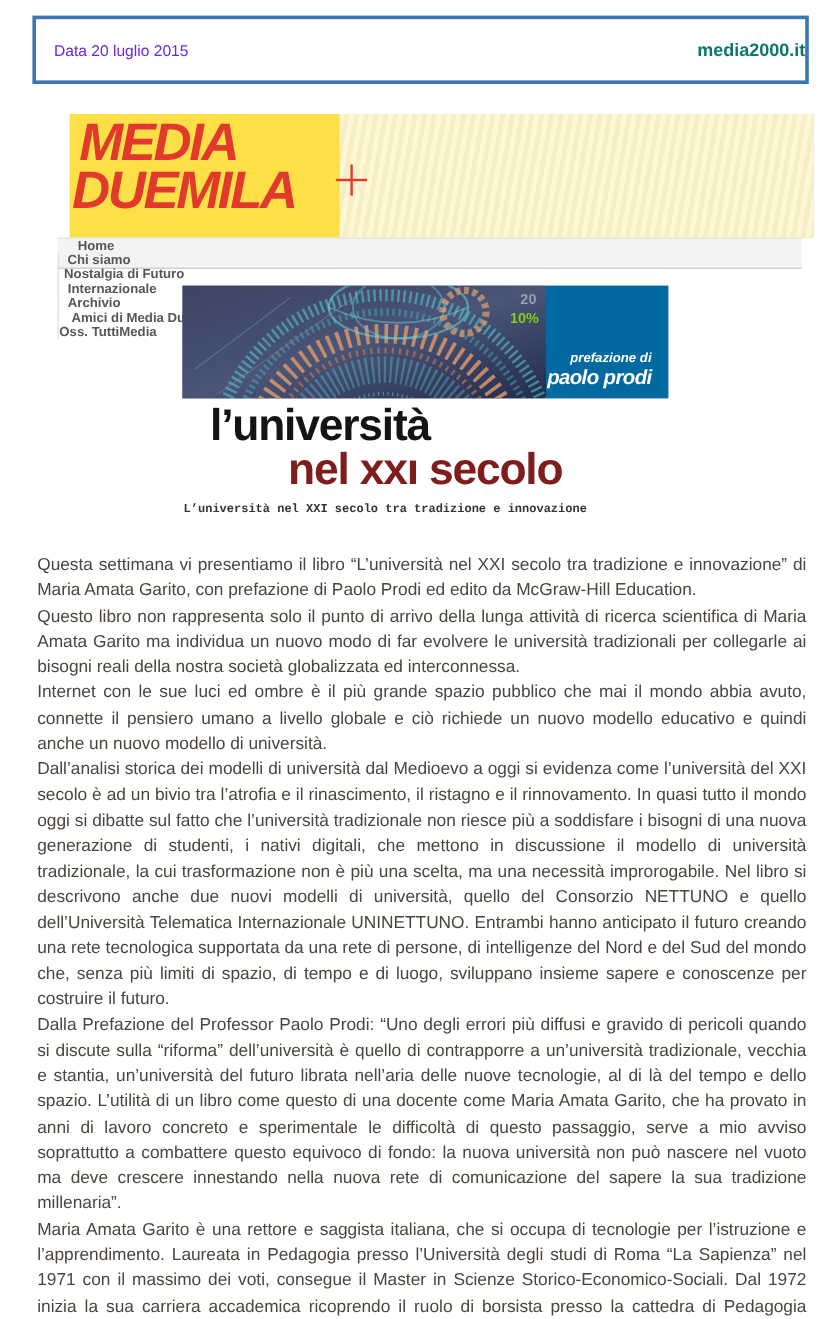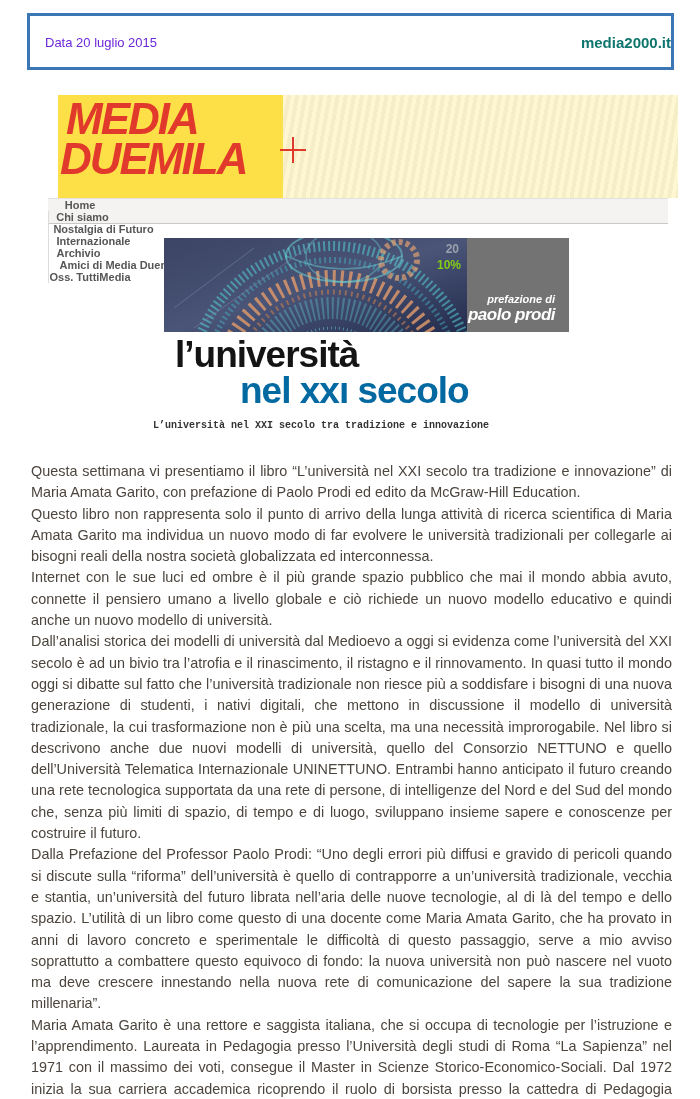--- a/index.html
+++ b/index.html
@@ -52,44 +52,44 @@
   }
   .nav-item{
     display:flex;align-items:center;justify-content:center;
     font-size:11px;font-weight:bold;color:#565656;height:100%;
     border-left:1px solid #dddcdb;box-sizing:border-box;cursor:pointer;
     white-space:nowrap;
   }
   .nav-item:first-child{border-left:none;}
   
   .cover-img{
-    position:absolute;left:164px;top:238px;width:405px;height:94px;
+    position:absolute;left:152px;top:238px;width:405px;height:94px;
     display:flex;
   }
   .cover-art{position:relative;width:303px;height:94px;overflow:hidden;background:#333c5e;}
   .cover-art svg{display:block;}
   .num20{position:absolute;right:8px;top:4px;font-size:12px;font-weight:bold;color:#9aa0ac;}
   .num10{position:absolute;right:6px;top:20px;font-size:12px;font-weight:bold;color:#84cc16;}
   .cover-teal{
-    position:relative;width:102px;height:94px;background:#737373;
+    position:relative;width:102px;height:94px;background:#0369a1;
   }
   .teal-caption{
     position:absolute;right:14px;bottom:7px;text-align:right;color:#ffffff;
     font-style:italic;font-weight:bold;line-height:1.15;
   }
   .teal-caption .small{font-size:11px;display:block;}
   .teal-caption .big{font-size:17px;display:block;letter-spacing:-0.5px;}
   
   .book-title-1{
     position:absolute;left:175px;top:334px;
     font-size:37px;font-weight:bold;color:#141414;letter-spacing:-1px;
   }
   .book-title-2{
     position:absolute;left:240px;top:370px;
-    font-size:37px;font-weight:bold;color:#0369a1;letter-spacing:-1px;
+    font-size:37px;font-weight:bold;color:#7f1d1d;letter-spacing:-1px;
   }
   .book-subtitle{
     position:absolute;left:153px;top:420px;
     font-size:10px;font-weight:bold;color:#333333;font-family:Liberation Mono, monospace;
   }
   
   .article{
     position:absolute;left:31px;top:461px;width:641px;
     font-size:14.4px;line-height:21.3px;color:#4c453e;text-align:justify;
   }

